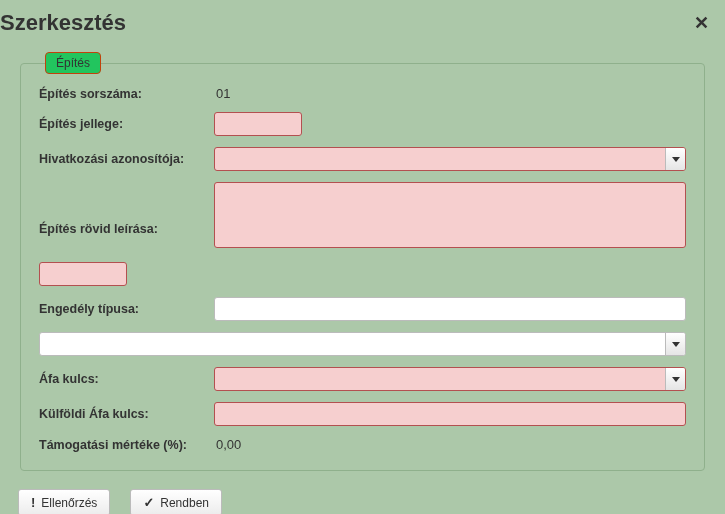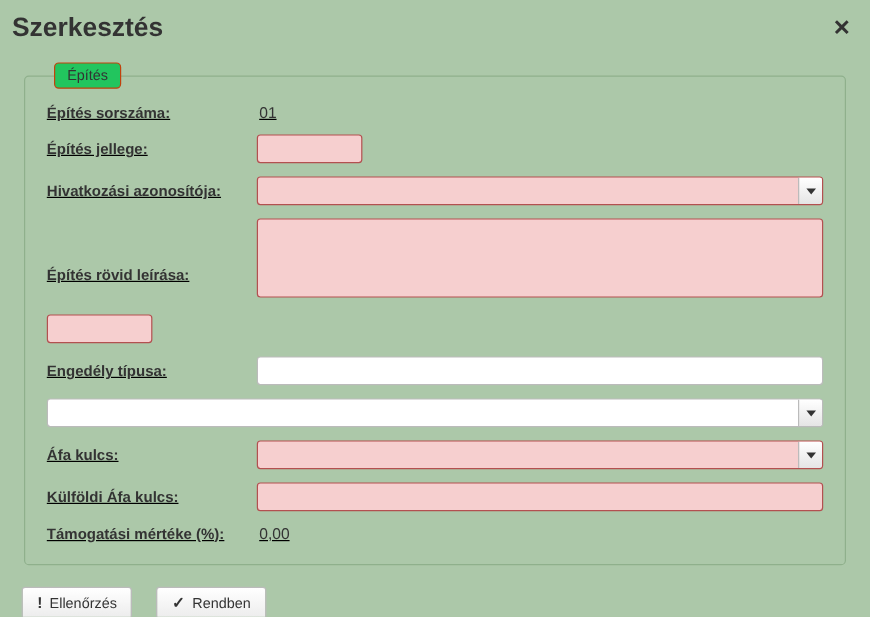--- a/index.html
+++ b/index.html
@@ -9,21 +9,21 @@
     font-size: 13px;
     background: #acc8a9;
     width: 725px;
     height: 514px;
     overflow: hidden;
   }
   .header {
     display: flex;
     justify-content: space-between;
     align-items: center;
-    padding: 10px 14px 8px 10px;
+    padding: 10px 14px 8px 0;
   }
   .title {
     font-size: 22px;
     font-weight: bold;
     color: #333;
   }
   .close-icon {
     font-size: 18px;
     font-weight: bold;
     color: #333;
@@ -45,21 +45,20 @@
     border-radius: 4px;
     padding: 3px 10px;
     font-size: 12px;
     color: #333;
     margin-left: 6px;
   }
   .row {
     display: flex;
     align-items: center;
     margin-bottom: 11px;
-    text-decoration: underline;
   }
   .row:last-child { margin-bottom: 0; }
   .row-tall { align-items: center; }
   .row-tall .lbl { padding-top: 24px; }
   .lbl {
     width: 175px;
     font-weight: bold;
     color: #333;
     font-size: 12.5px;
     flex-shrink: 0;

